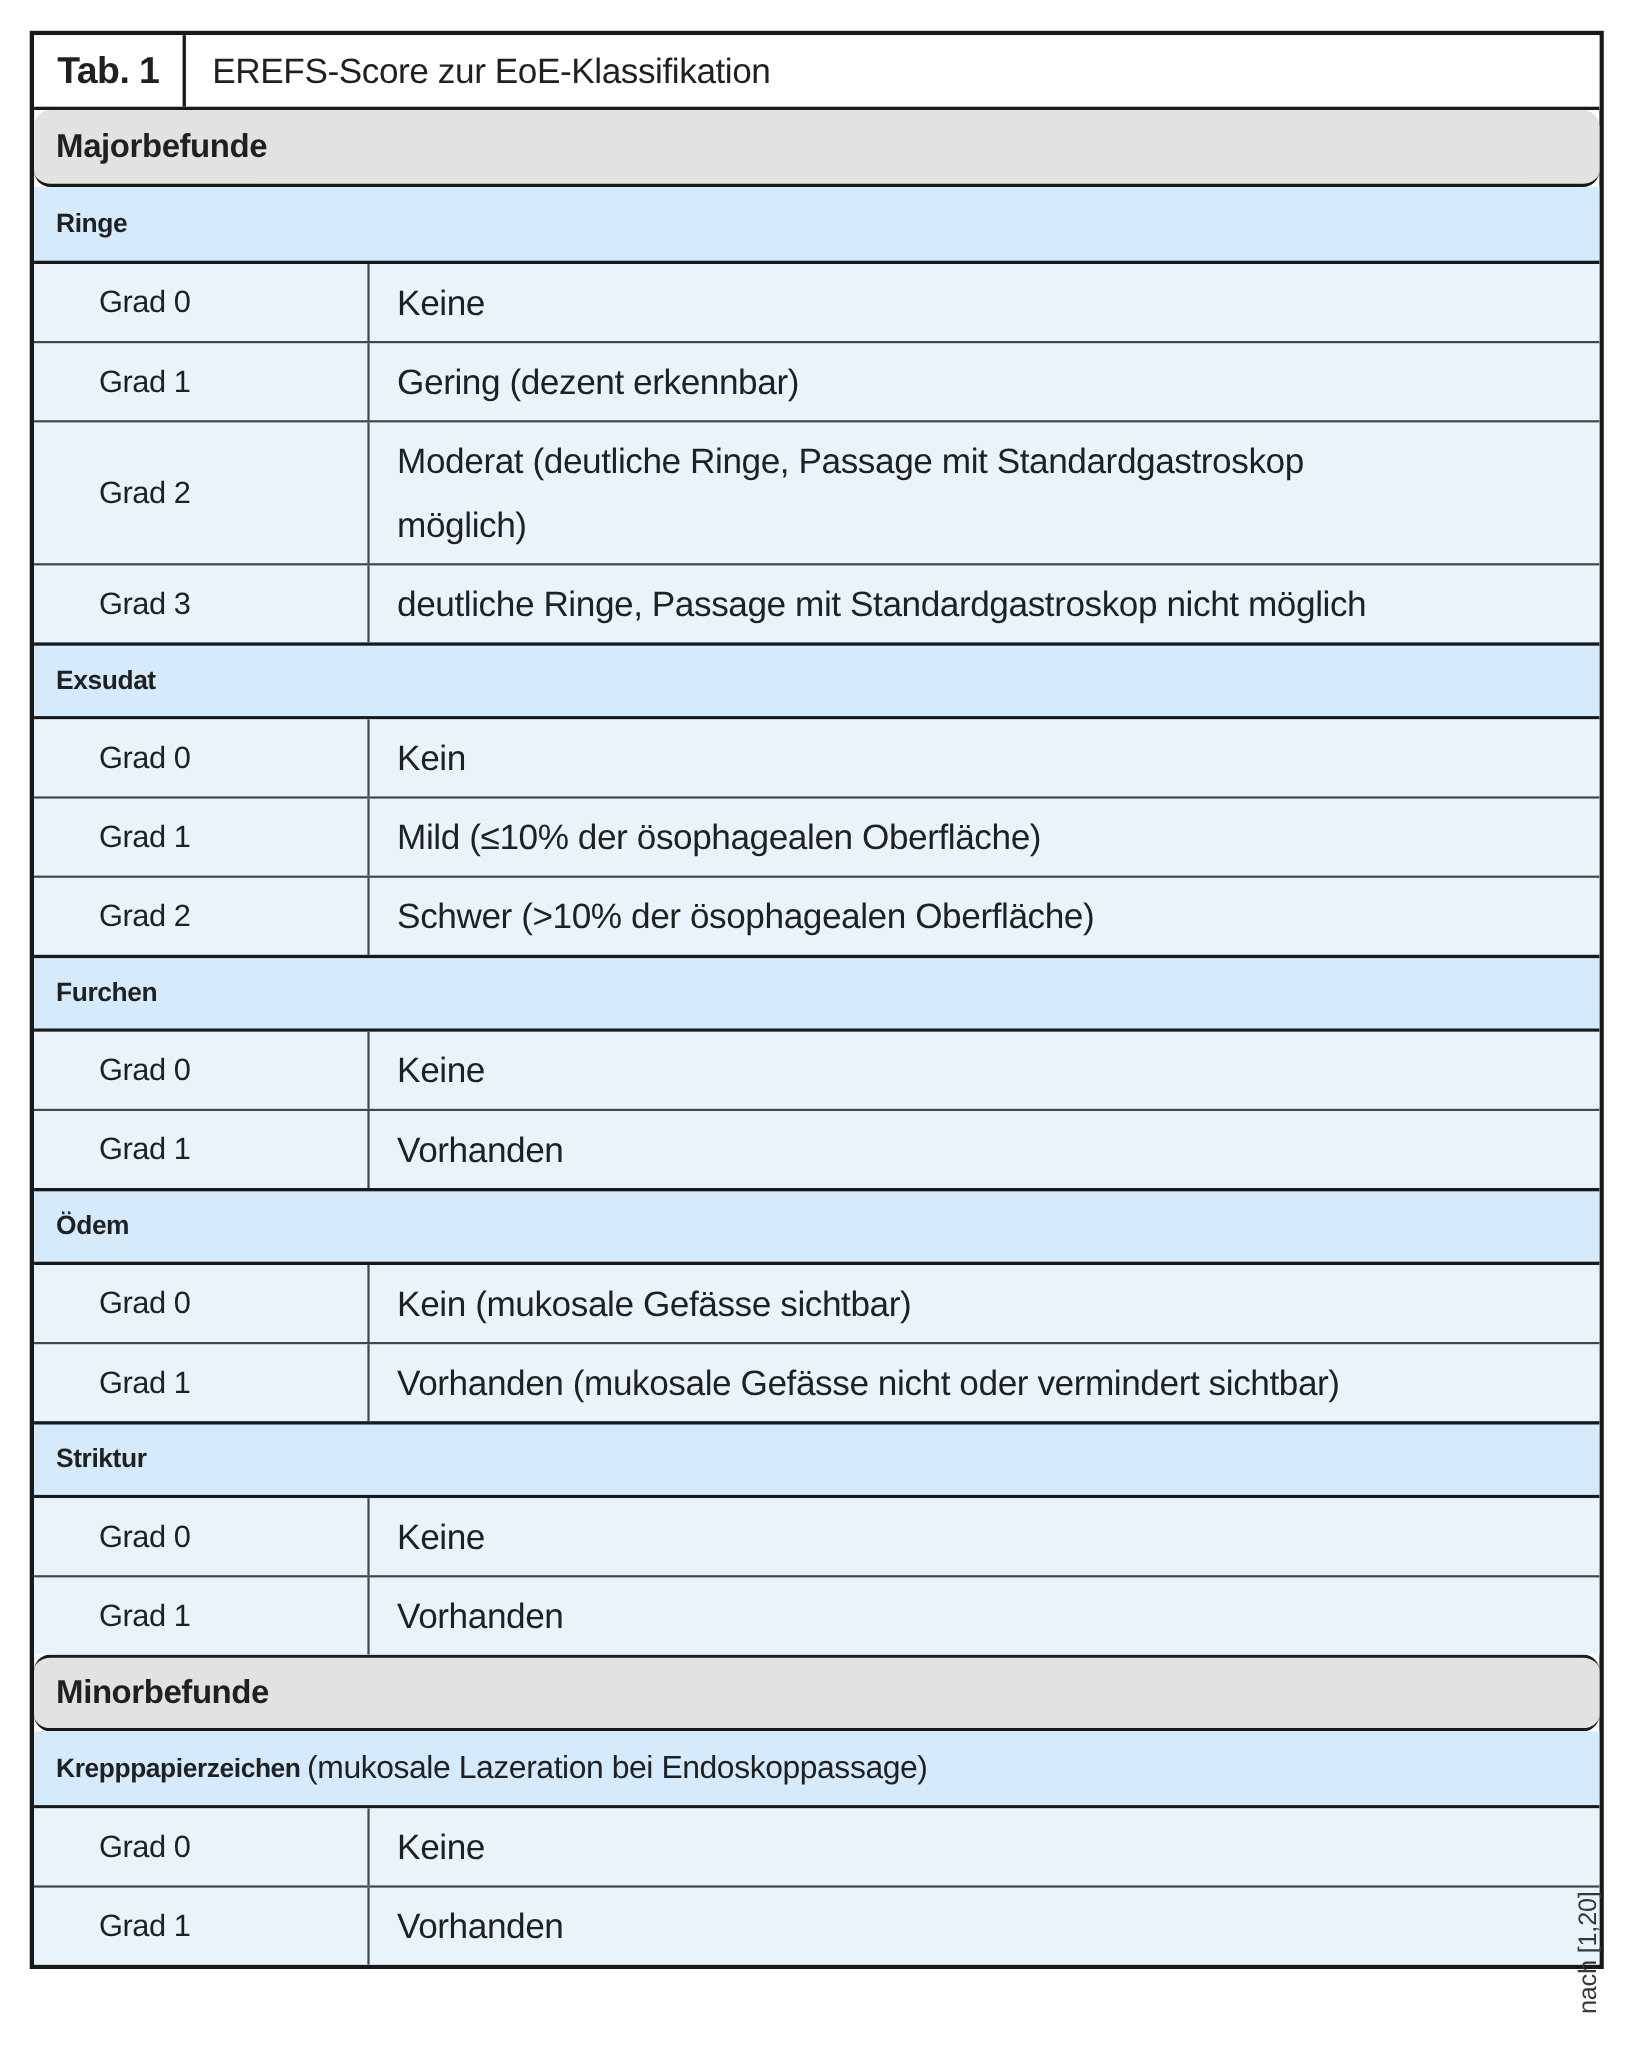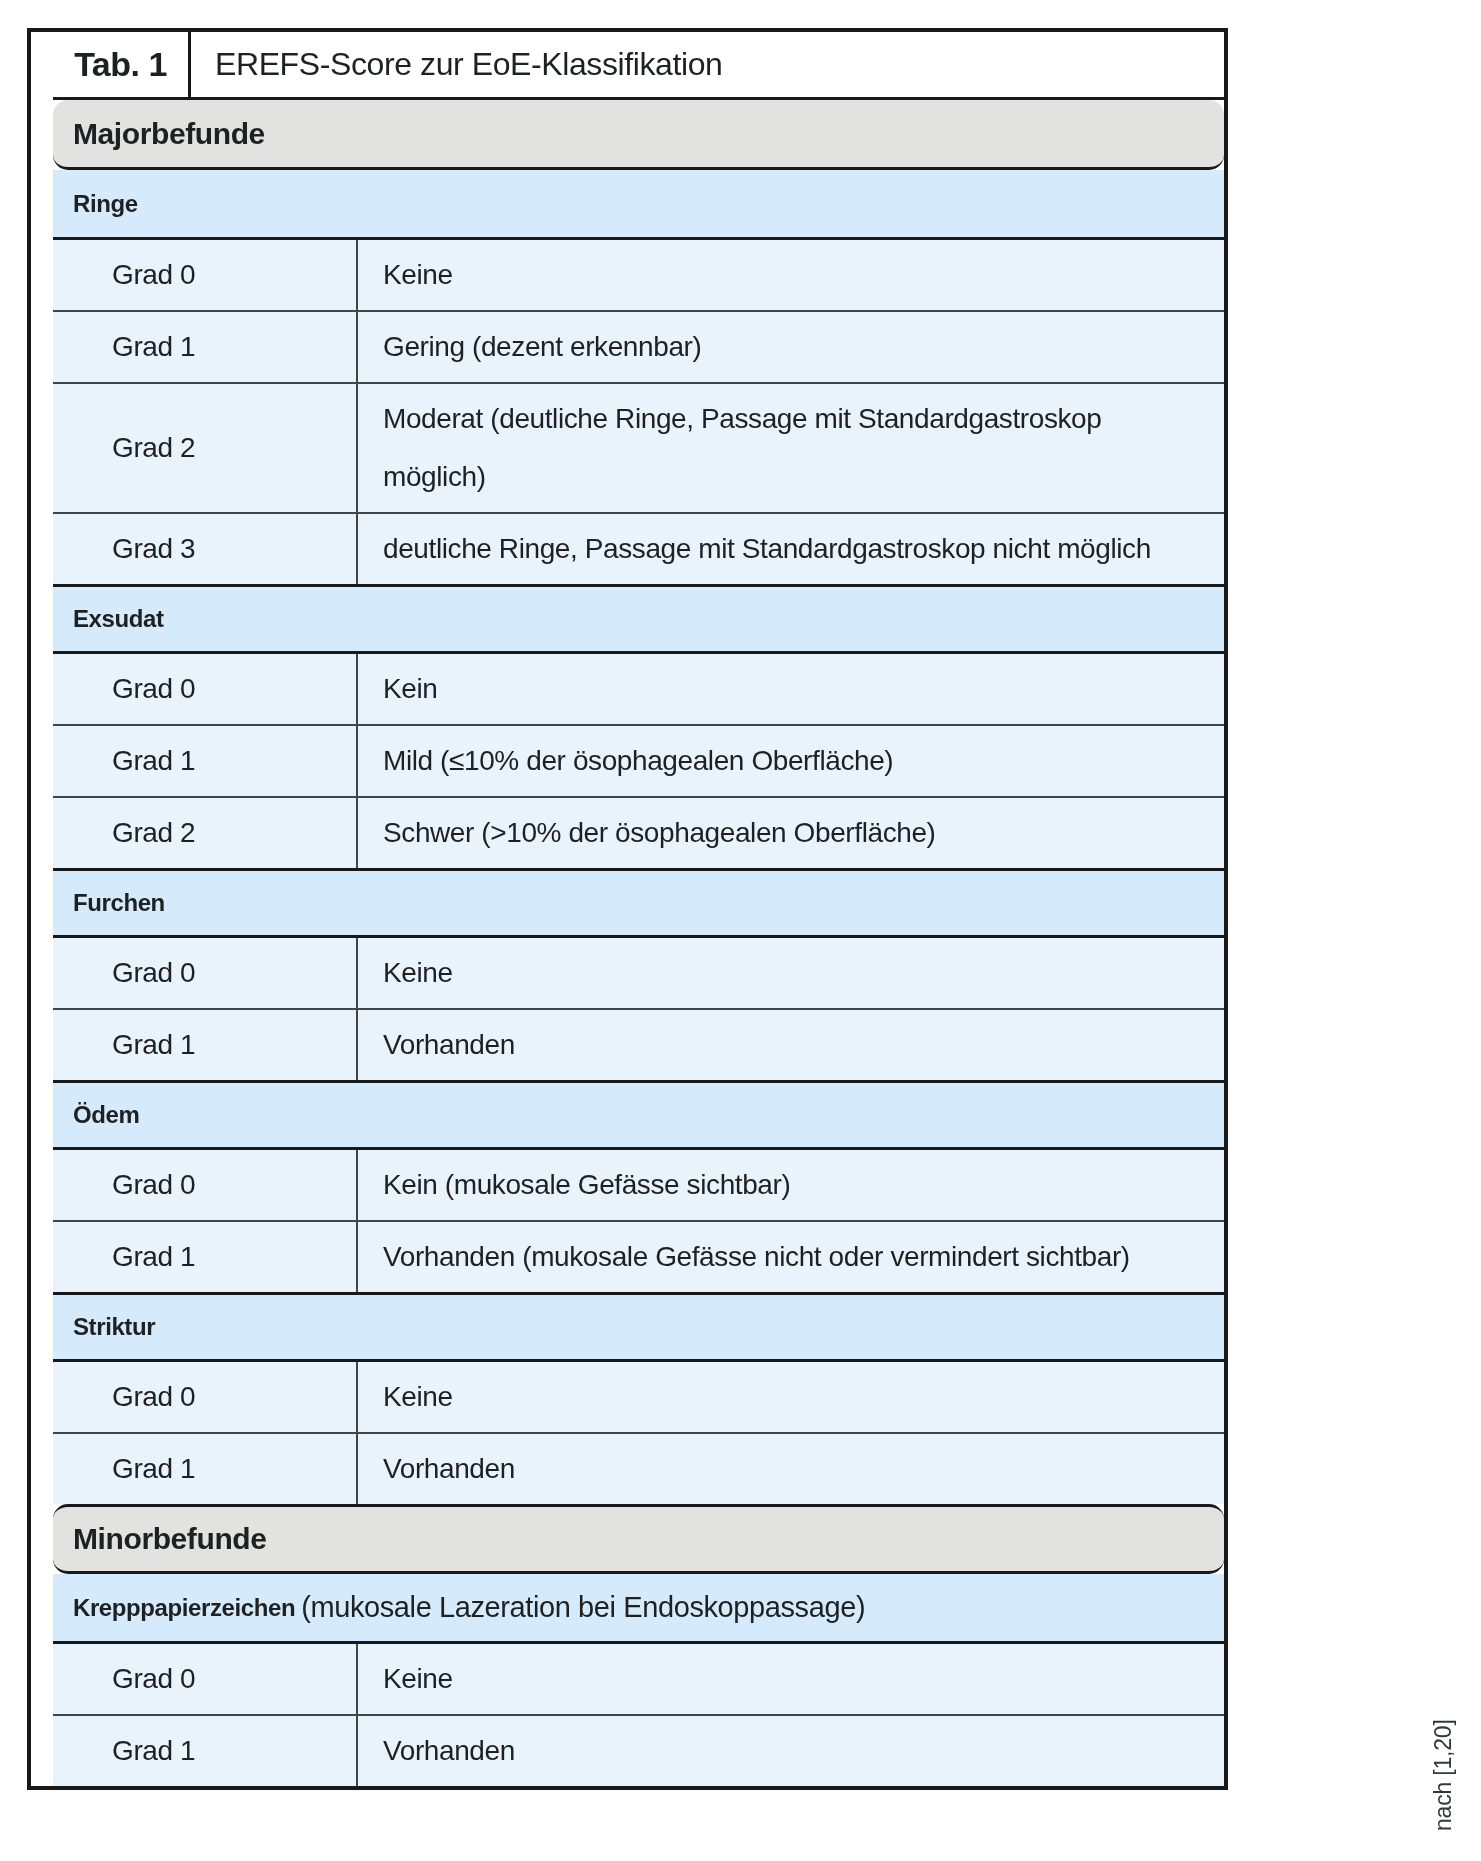--- a/index.html
+++ b/index.html
@@ -17,24 +17,23 @@
     height: 1861px;
     position: relative;
     font-family: "Liberation Sans", sans-serif;
     color: var(--text);
     overflow: hidden;
   }
   .table-wrap {
     position: absolute;
     left: 27px;
     top: 28px;
-    width: 1201px;
+    width: 1431px;
     border: 4px solid var(--border-strong);
     background: #ffffff;
-    padding-left: 22px;
   }
   
   .title-row {
     display: flex;
     align-items: stretch;
     background: #ffffff;
     min-height: 68px;
     border-bottom: 3px solid var(--border-strong);
   }
   .tab-label {
@@ -100,21 +99,21 @@
     letter-spacing: -0.4px;
     line-height: 58px;
     border-right: 2px solid var(--border-light);
     margin-left: 39px;
   }
   .cell-desc {
     flex: 1 1 auto;
     display: flex;
     align-items: center;
     padding: 6px 16px 6px 25px;
-    font-size: 28px;
+    font-size: 32px;
     letter-spacing: -0.4px;
     line-height: 58px;
     white-space: pre-line;
   }
   
   .source-note {
     position: absolute;
     left: 1430px;
     top: 1831px;
     transform: rotate(-90deg);

